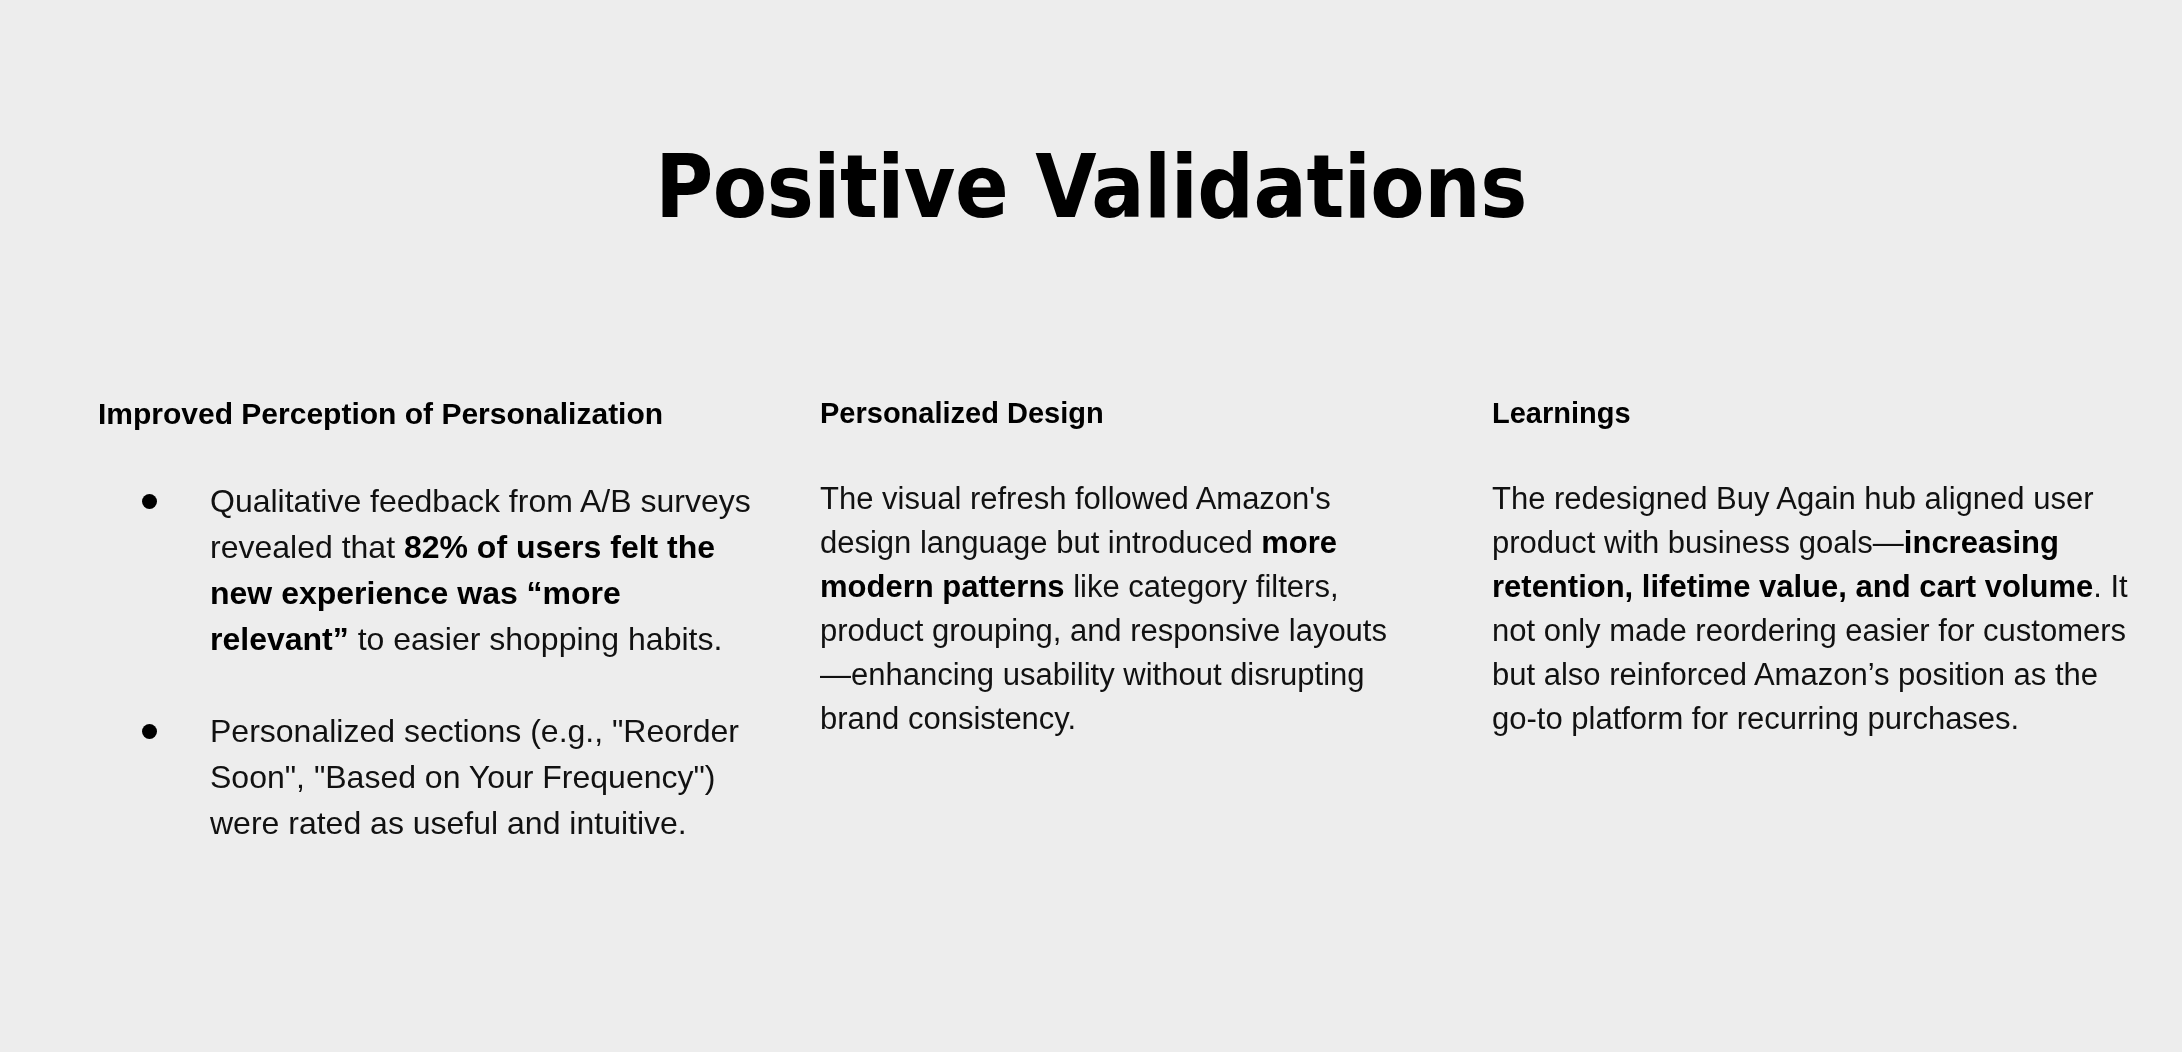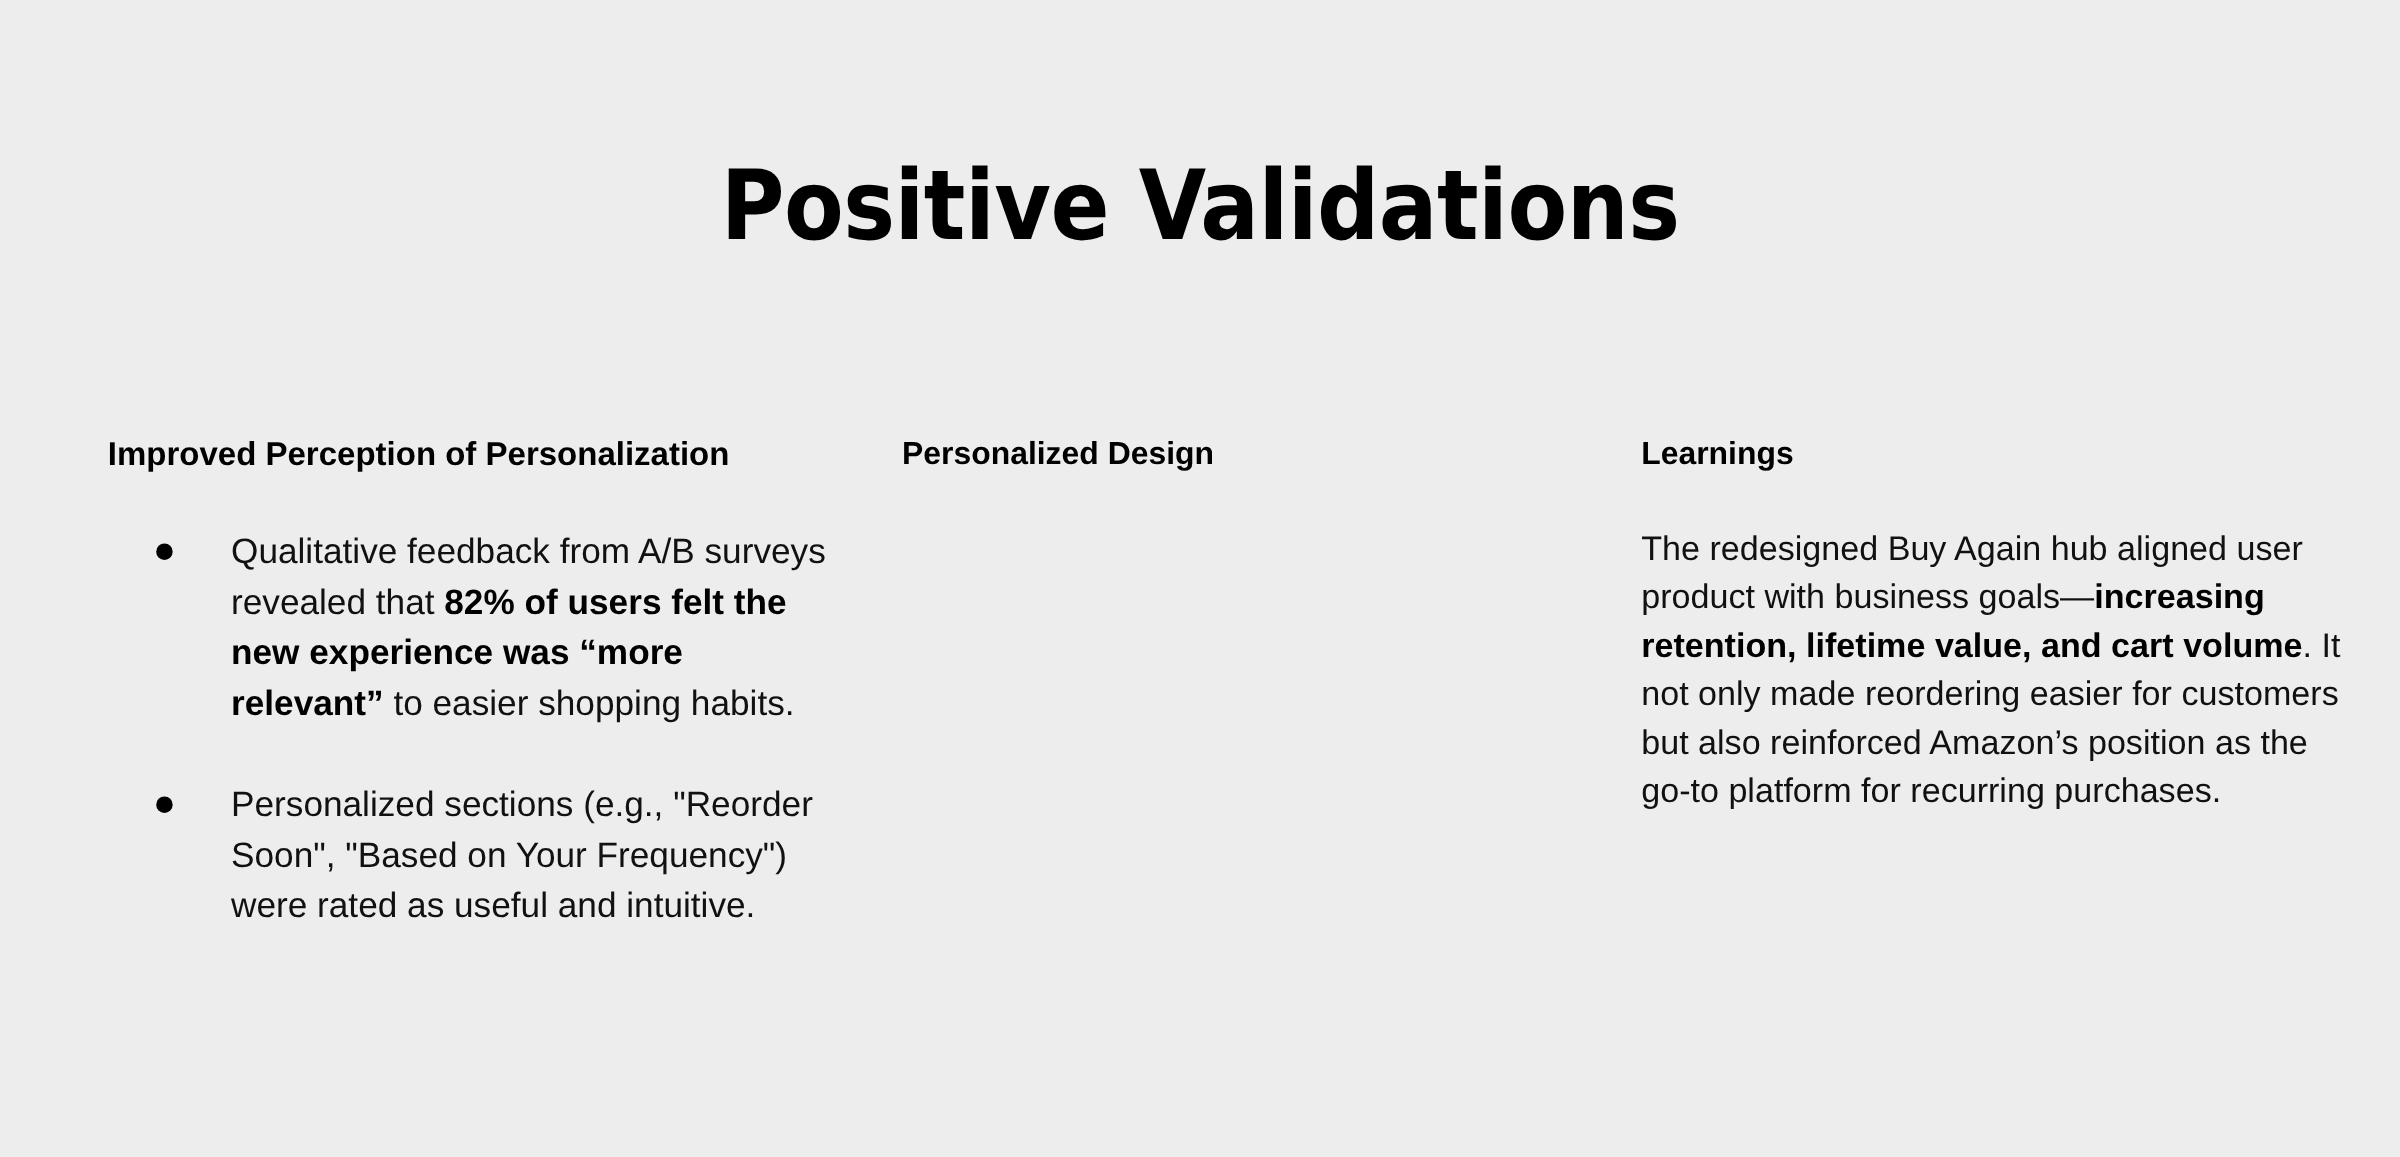--- a/index.html
+++ b/index.html
@@ -135,20 +135,21 @@
         </li>
         <li class="bullet-item">
           <span class="bullet-dot"></span>
           <span class="rich"><span>Personalized sections (e.g., "Reorder Soon", "Based on Your Frequency") were rated as useful and intuitive.</span></span>
         </li>
       </ul>
     </div>
 
     <div class="col col-2">
       <div class="col-heading">Personalized Design</div>
+      <p class="body-para rich"><span>The visual refresh followed Amazon's design language but introduced </span><span class="strong">more modern patterns</span><span> like category filters, product grouping, and responsive layouts—enhancing usability without disrupting brand consistency.</span></p>
     </div>
 
     <div class="col col-3">
       <div class="col-heading">Learnings</div>
       <p class="body-para rich"><span>The redesigned Buy Again hub aligned user product with business goals—</span><span class="strong">increasing retention, lifetime value, and cart volume</span><span>. It not only made reordering easier for customers but also reinforced Amazon’s position as the go-to platform for recurring purchases.</span></p>
     </div>
 
   </div>
 </div>
 

